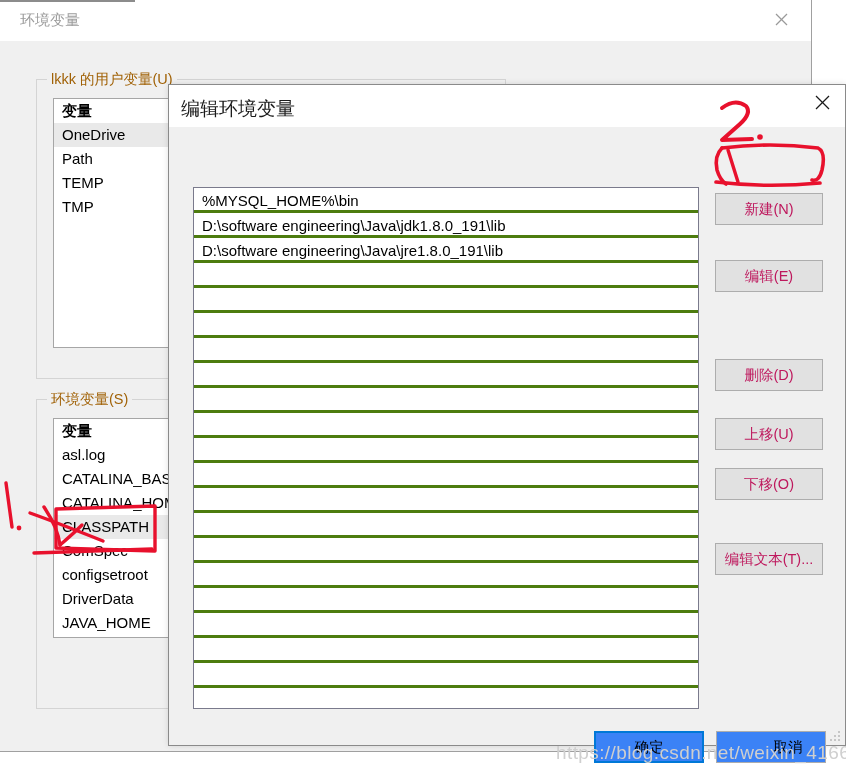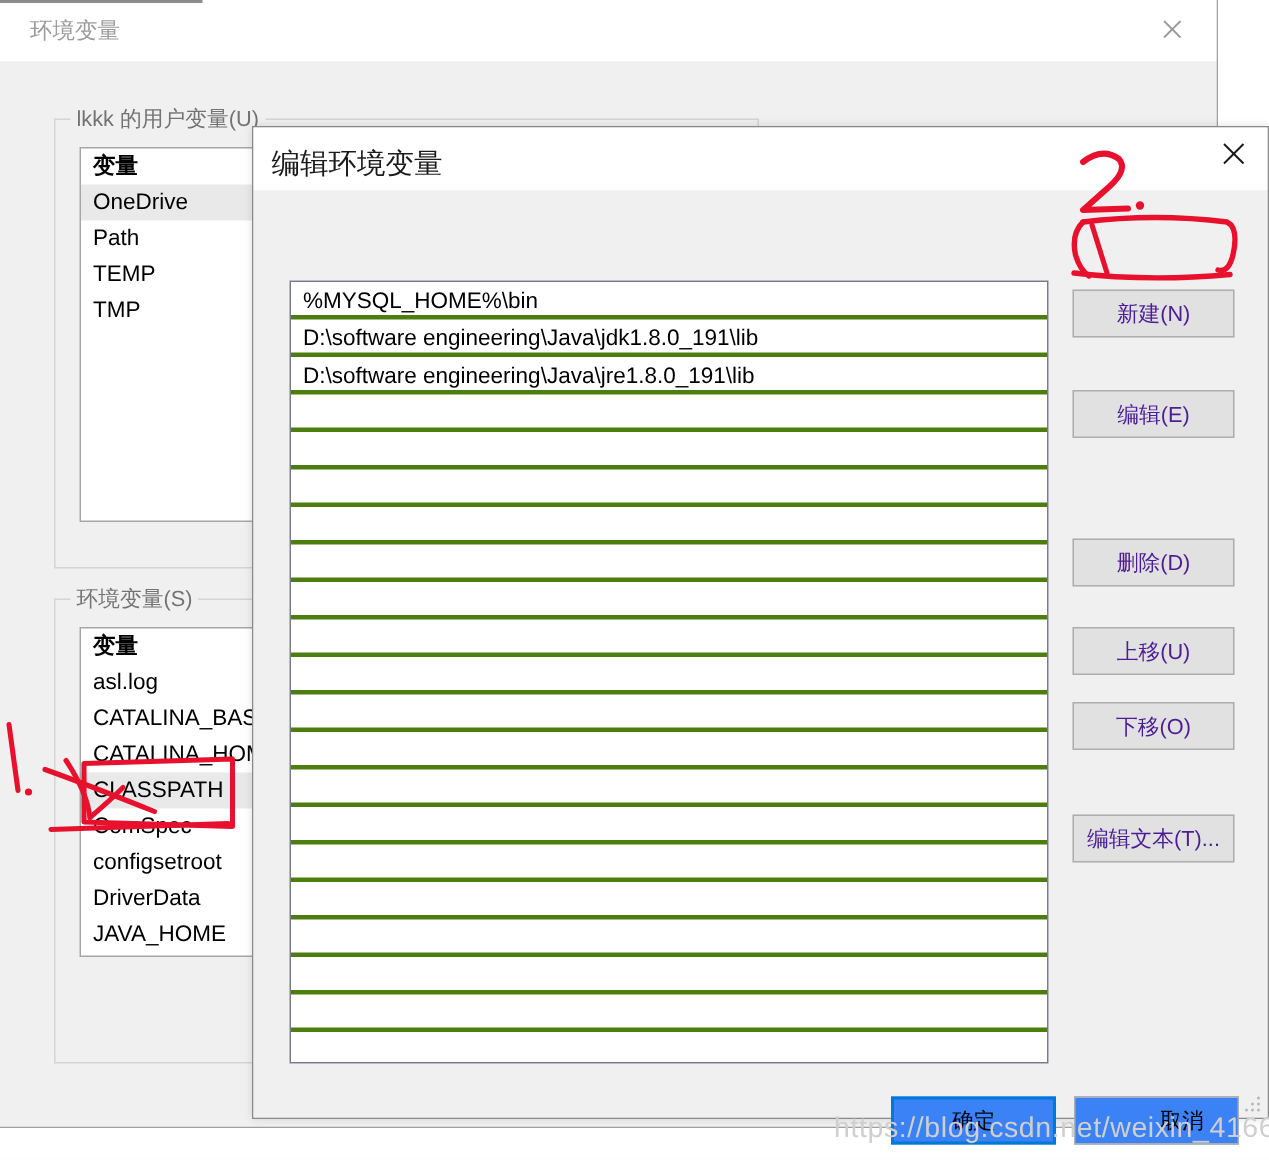--- a/index.html
+++ b/index.html
@@ -82,21 +82,21 @@
     border: 1px solid #d4d4d4;
     box-sizing: border-box;
   }
   .groupbox > .gb-label {
     position: absolute;
     top: -10px;
     left: 10px;
     background: #f0f0f0;
     padding: 0 4px;
     font-size: 14.5px;
-    color: #737373;
+    color: #a16207;
     white-space: nowrap;
   }
   .listbox {
     position: absolute;
     background: #ffffff;
     border: 1px solid #a6a6a6;
     box-sizing: border-box;
     overflow: hidden;
   }
   .lb-row {
@@ -189,21 +189,21 @@
 
   .sidebtn {
     position: absolute;
     left: 546px;
     width: 108px;
     height: 32px;
     background: #e1e1e1;
     border: 1px solid #adadad;
     box-sizing: border-box;
     font-size: 14.5px;
-    color: #4c1d95;
+    color: #be185d;
     font-family: "Liberation Sans", "DejaVu Sans", sans-serif;
     display: flex;
     align-items: center;
     justify-content: center;
     padding: 0;
     white-space: nowrap;
   }
 
   .footbtn {
     position: absolute;

